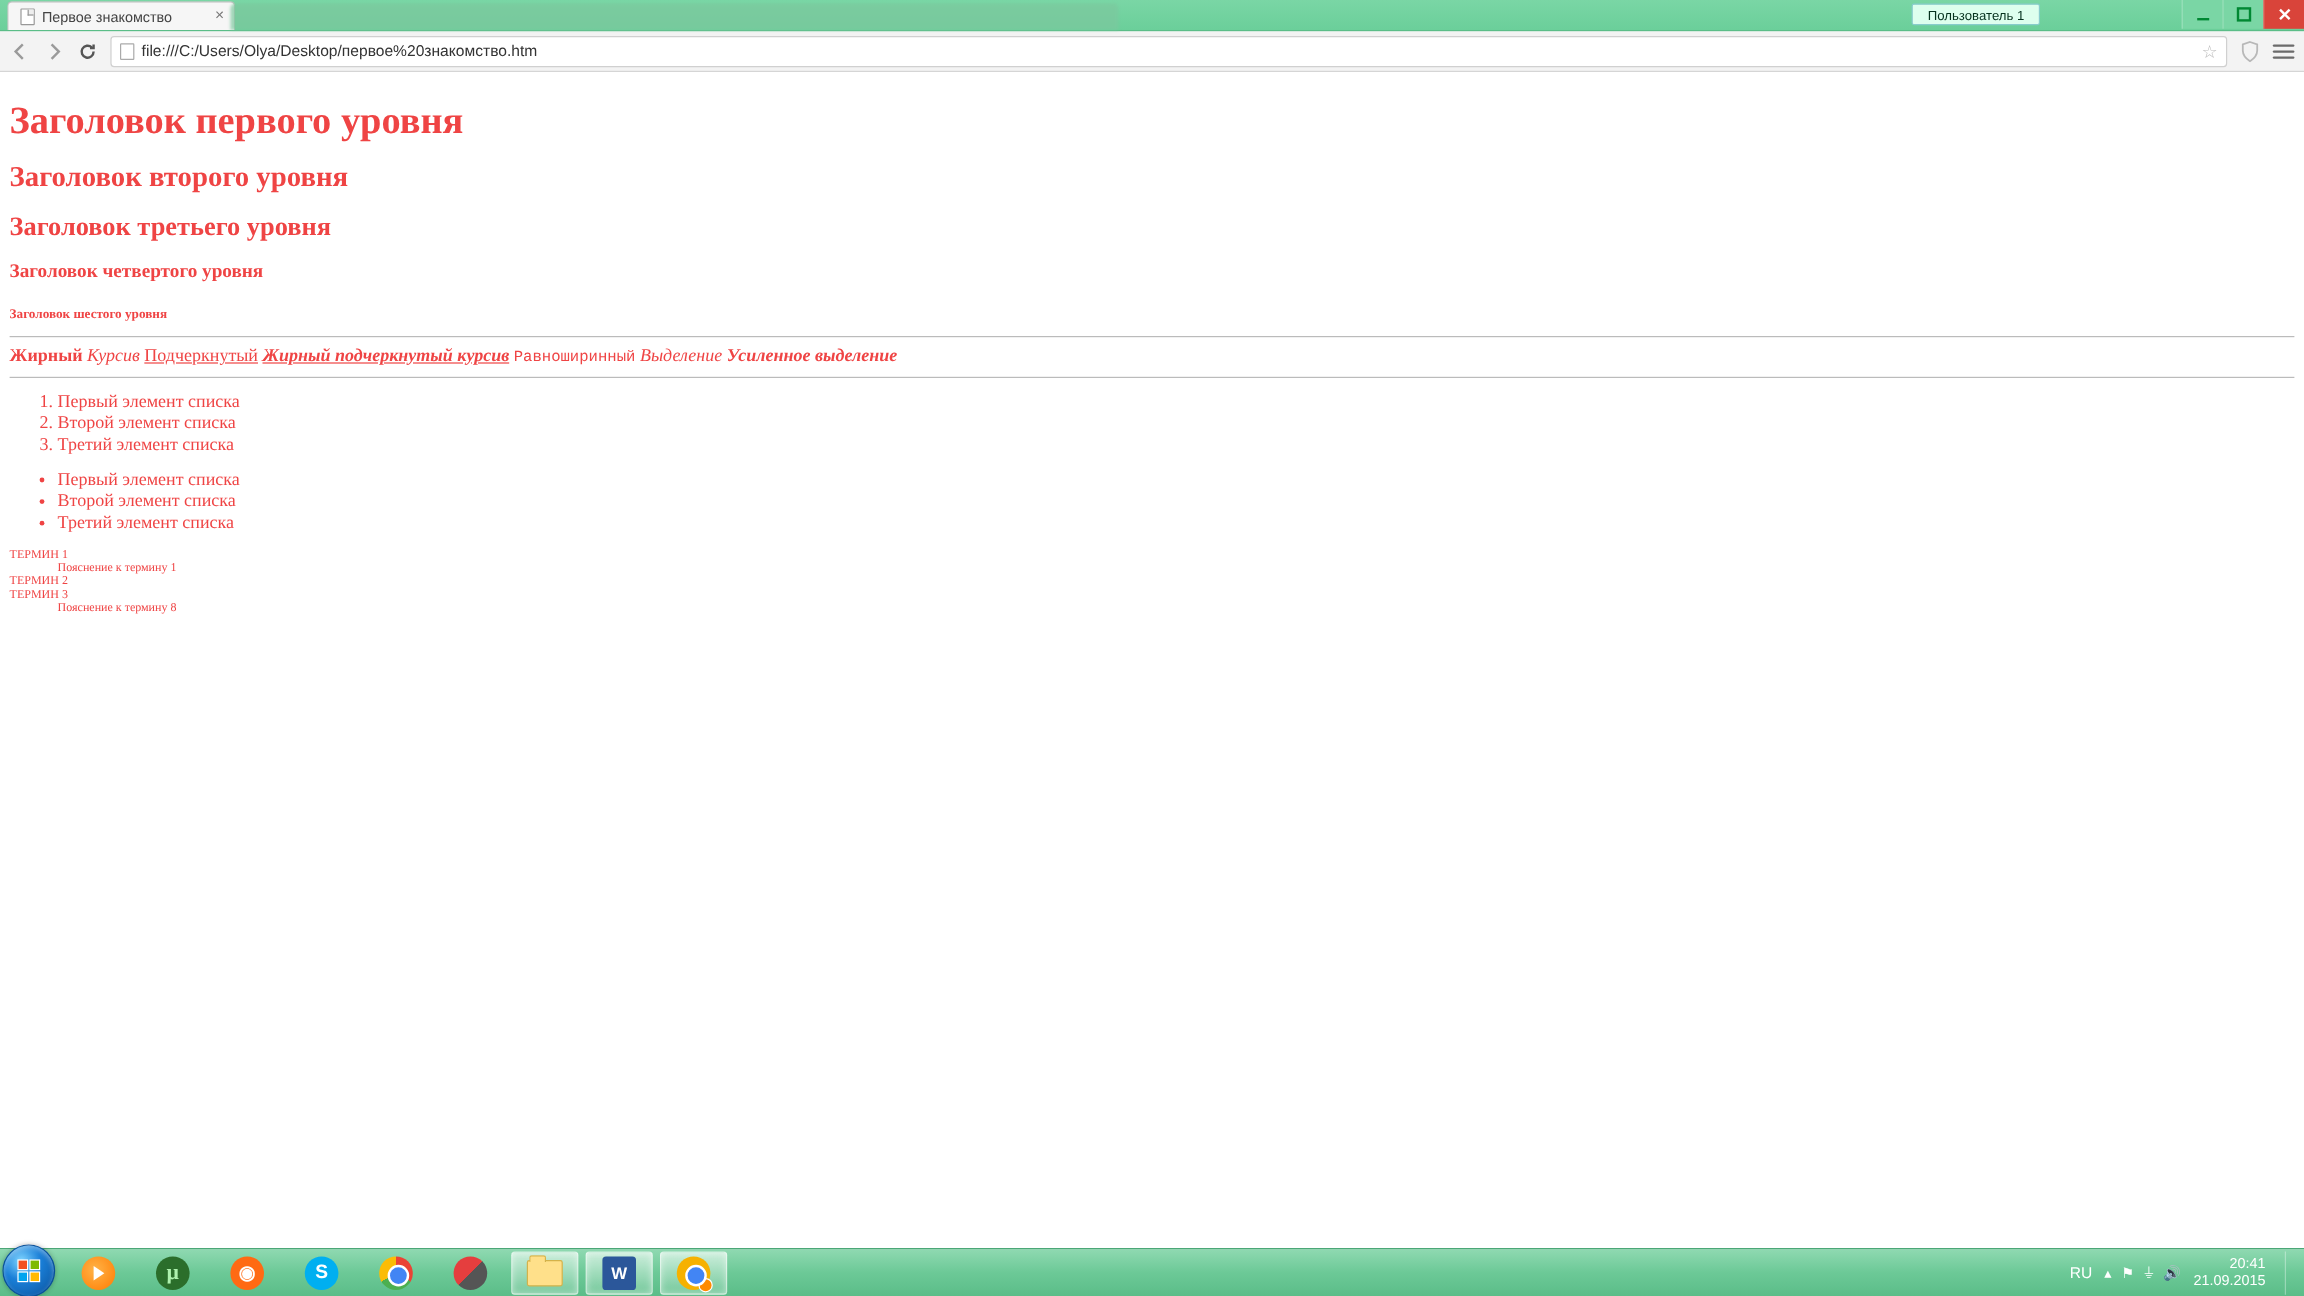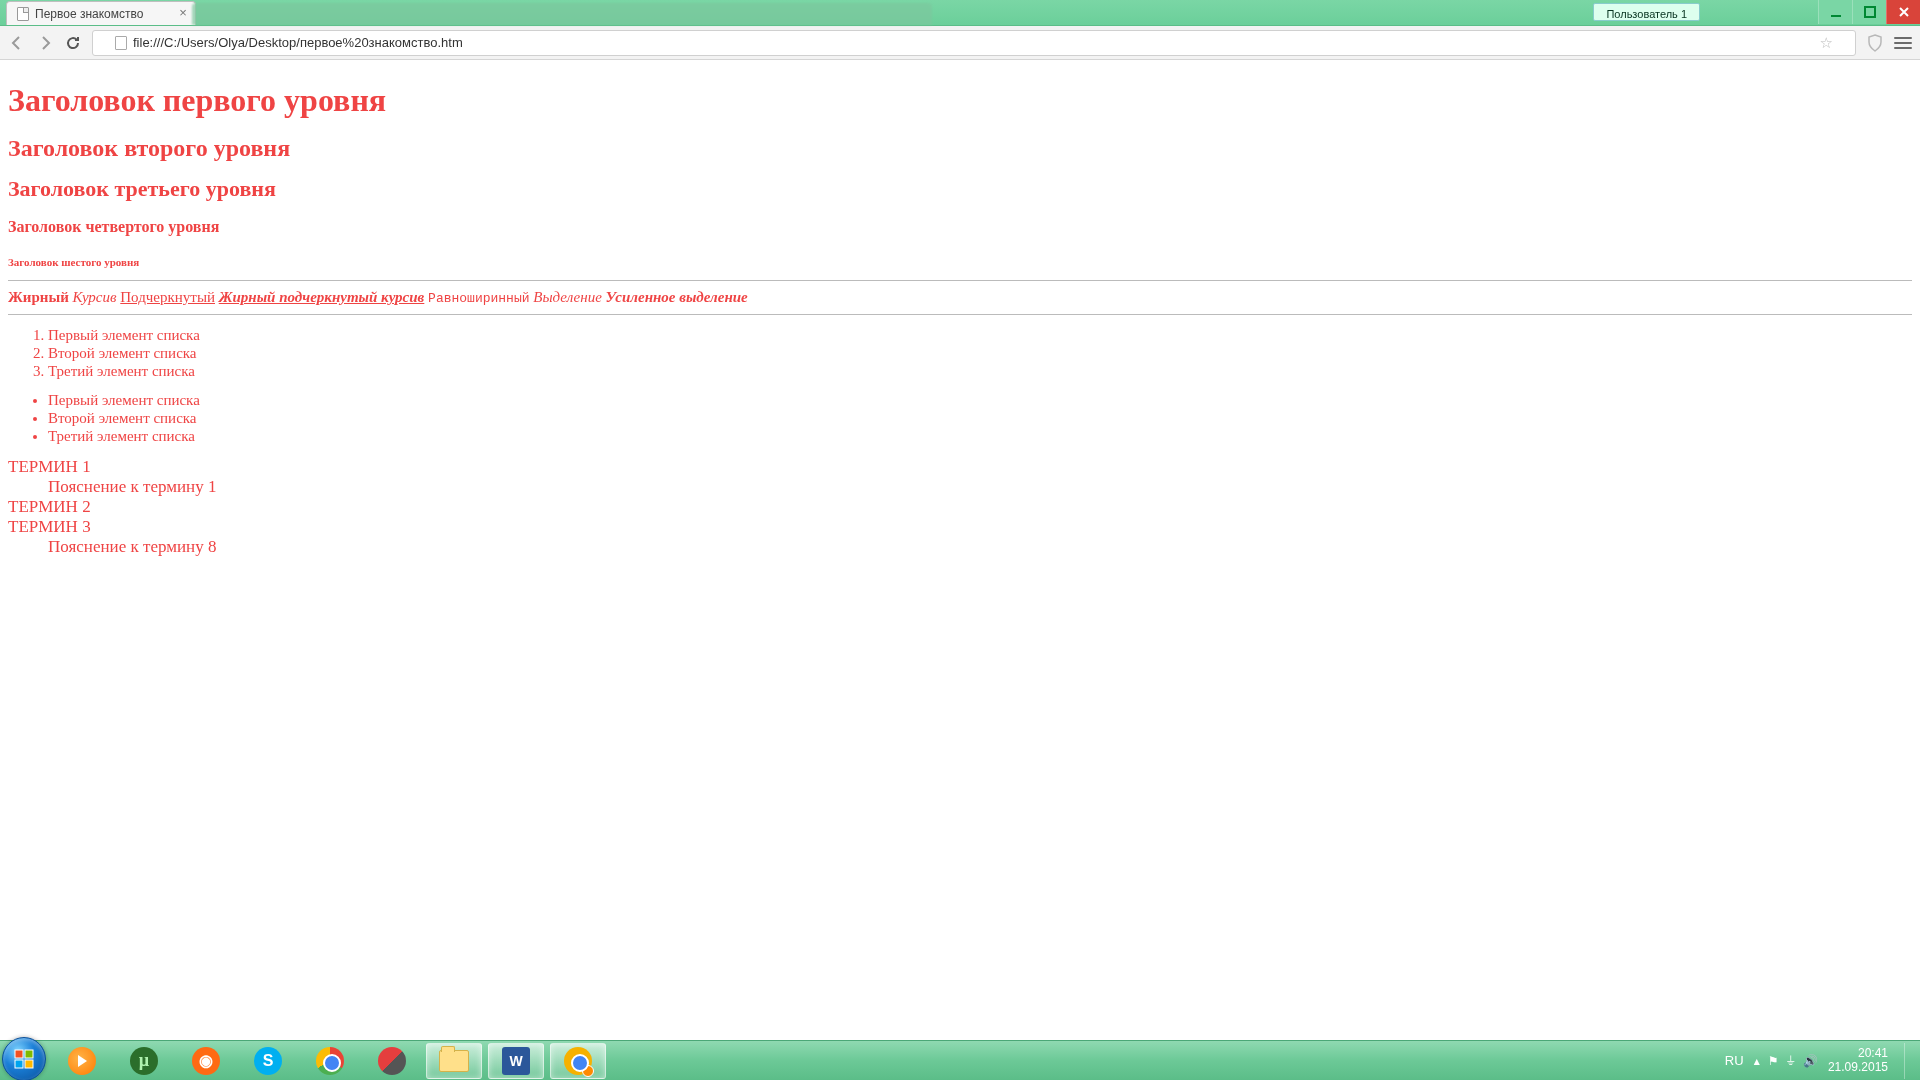--- a/index.html
+++ b/index.html
@@ -120,21 +120,21 @@
   }
   .nav-btn.enabled { color: #555; }
   .omnibox {
     flex: 1;
     height: 26px;
     background: #fff;
     border: 1px solid #d0d0d0;
     border-radius: 3px;
     display: flex;
     align-items: center;
-    padding: 0 22px;
+    padding: 0 7px;
     gap: 6px;
     font-size: 13px;
     color: #333;
   }
   .omnibox .file-icon {
     width: 12px; height: 14px;
     border: 1px solid #aaa; border-radius: 1px; background: #fff;
   }
   .omnibox .star {
     margin-left: auto;
@@ -163,21 +163,21 @@
   .content hr { border: none; border-top: 1px solid #bbb; margin: 8px 0; }
   .styles-line { font-size: 15px; }
   .styles-line .bold { font-weight: bold; }
   .styles-line .italic { font-style: italic; }
   .styles-line .underline { text-decoration: underline; }
   .styles-line .mono { font-family: "Courier New", monospace; font-size: 13px; }
   .styles-line .em { font-style: italic; }
   .styles-line .strong { font-weight: bold; font-style: italic; }
   .content ol, .content ul { margin: 12px 0 12px; padding-left: 40px; font-size: 15px; }
   .content ol li, .content ul li { margin: 1px 0; }
-  .content dl { font-size: 17px; margin: 8px 0; }
+  .content dl { font-size: 10px; margin: 8px 0; }
   .content dt { margin: 0; }
   .content dd { margin: 0 0 0 40px; }
 
   
   .taskbar {
     height: 40px;
     background: linear-gradient(to bottom, #8fd9b1 0%, #6cc997 50%, #5bbd88 100%);
     border-top: 1px solid #4ba777;
     display: flex;
     align-items: center;

